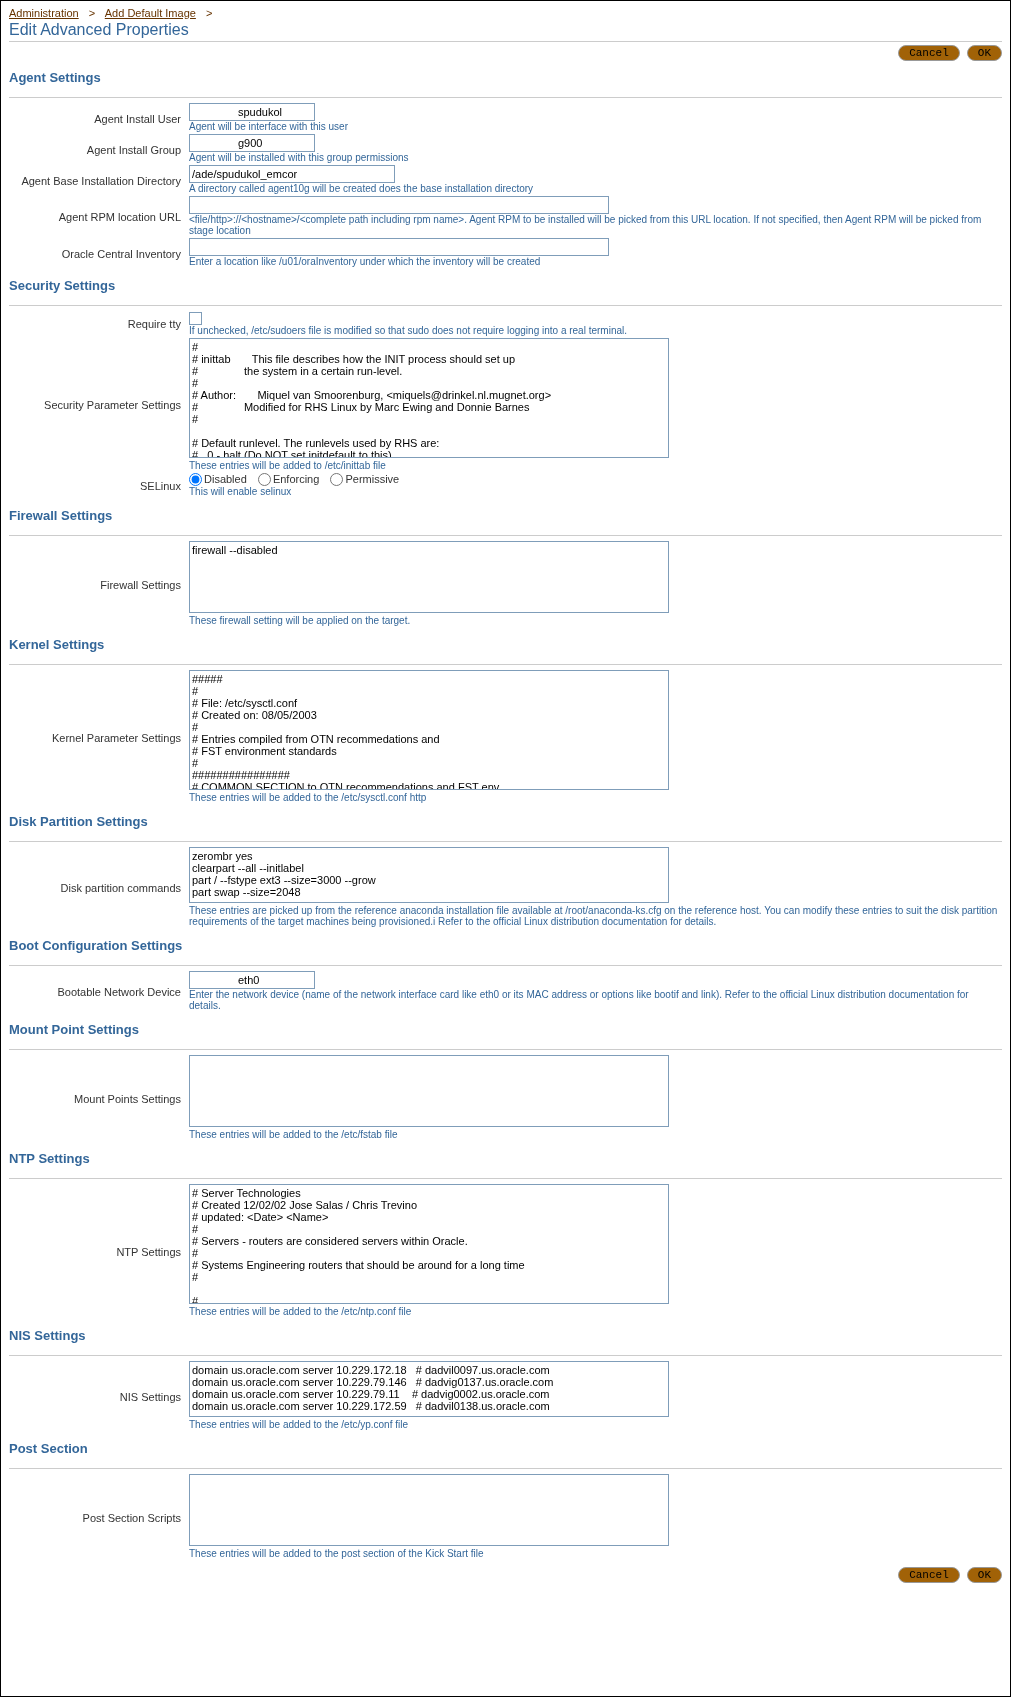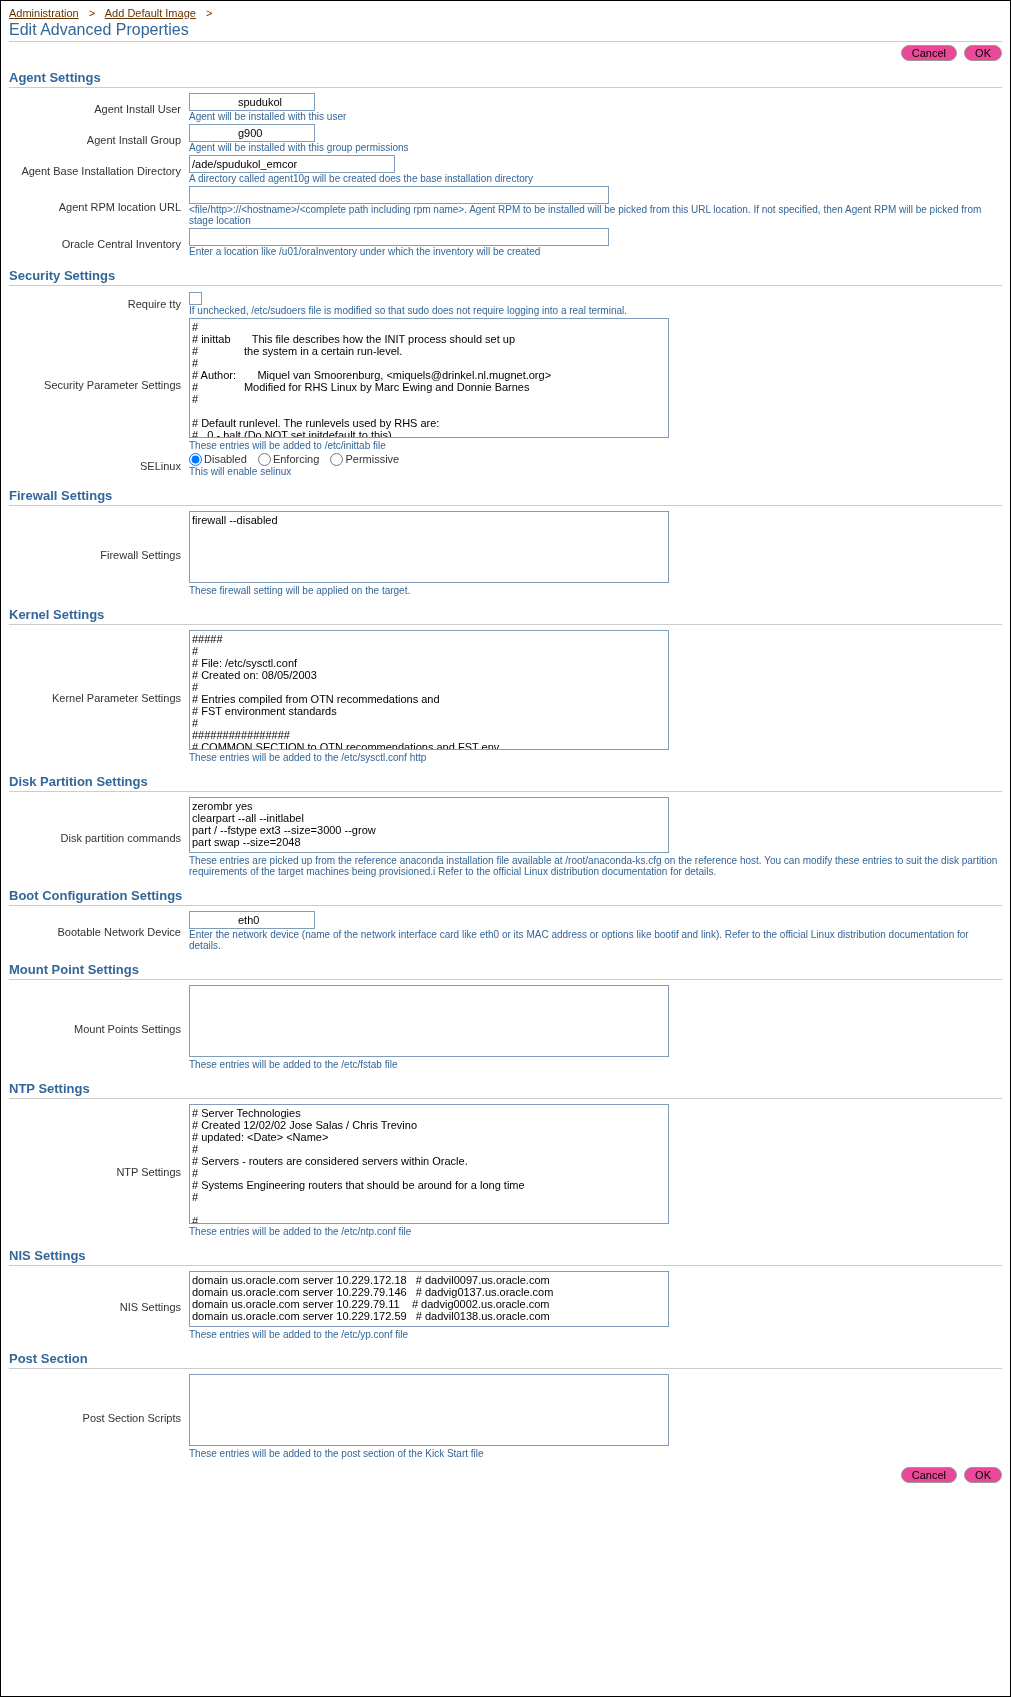--- a/index.html
+++ b/index.html
@@ -41,35 +41,35 @@
     border: none;
     border-top: 1px solid #ccc;
     margin: 0;
   }
   .btnrow {
     text-align: right;
     padding: 3px 0;
   }
   .btn {
     display: inline-block;
-    background: #ec4899;
+    background: #a16207;
     border: 1px solid #999;
     border-radius: 10px;
     padding: 1px 10px;
     font-size: 11px;
-    font-family: Liberation Sans, sans-serif;
+    font-family: Liberation Mono, monospace;
     color: #000;
     cursor: pointer;
     margin-left: 4px;
   }
   .section-header {
     color: #336699;
     font-size: 13px;
     font-weight: bold;
-    padding: 6px 0 2px 0;
+    padding: 6px 0 12px 0;
     border-bottom: 1px solid #ccc;
     margin-bottom: 4px;
   }
   .section {
     padding: 0 0 4px 0;
   }
   .row {
     display: flex;
     align-items: center;
     padding: 1px 0;
@@ -150,21 +150,21 @@
     <button class="btn">OK</button>
   </div>
 
   <div class="section">
     <div class="section-header">Agent Settings</div>
 
     <div class="row">
       <div class="label">Agent Install User</div>
       <div class="field">
         <input type="text" class="small" value="spudukol" style="">
-        <div class="tip">Agent will be installed with this user</div>
+        <div class="tip">Agent will be interface with this user</div>
       </div>
     </div>
 
     <div class="row">
       <div class="label">Agent Install Group</div>
       <div class="field">
         <input type="text" class="small" value="g900" style="">
         <div class="tip">Agent will be installed with this group permissions</div>
       </div>
     </div>

